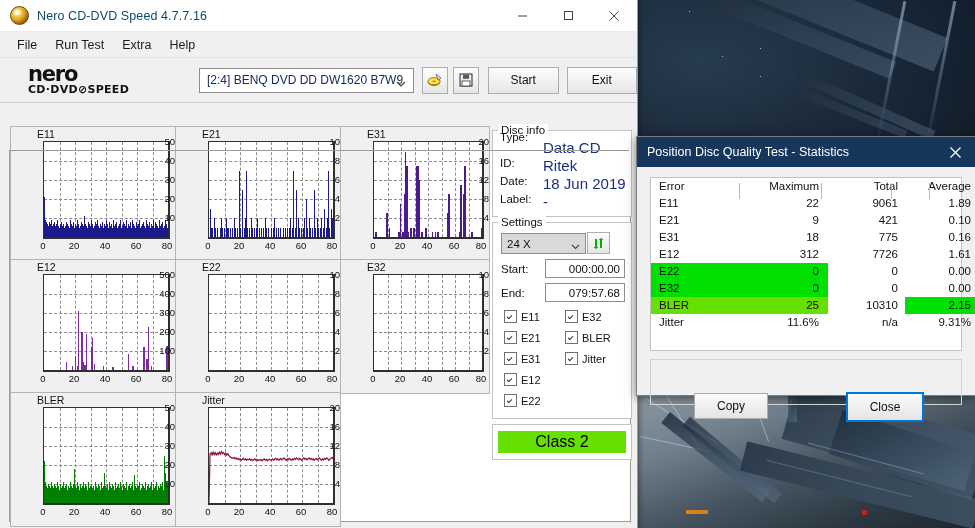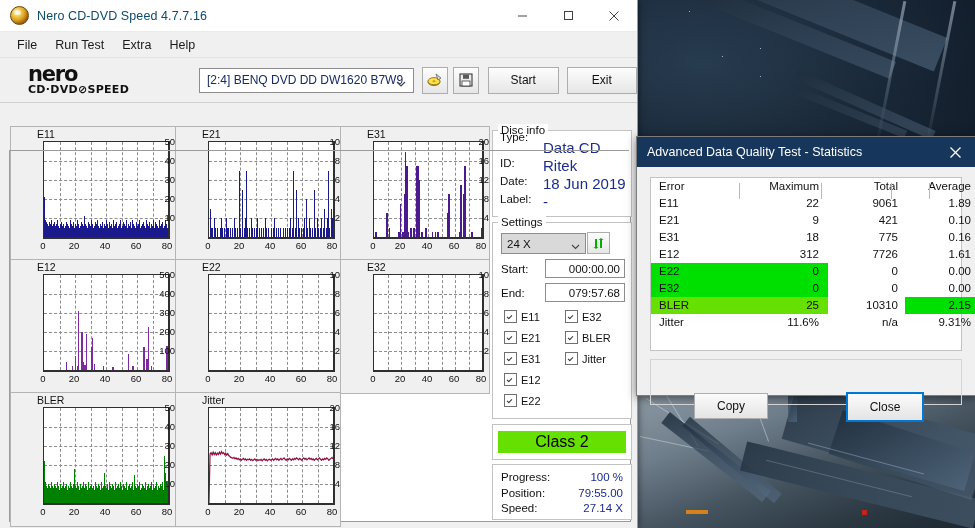--- a/index.html
+++ b/index.html
@@ -879,33 +879,25 @@
     <div class="cbrow" style="left:72px;top:129px;">
       <span class="cbox"></span>
       <span>Jitter</span>
       </div>
   </div>
 
   <div id="classbox" style="left:492px;top:424px;width:138px;height:34px;">
     <div id="classchip" style="background: rgb(102, 224, 0);">Class 2</div>
   </div>
 
-  <div class="gbox" style="left:492px;top:464px;width:138px;height:54px;">
-    <div class="statk" style="left:8px;top:6px;">Progress:</div>
-    <div class="statv" style="right:8px;top:6px;">100 %</div>
-    <div class="statk" style="left:8px;top:22px;">Position:</div>
-    <div class="statv" style="right:8px;top:22px;">79:55.00</div>
-    <div class="statk" style="left:8px;top:37px;">Speed:</div>
-    <div class="statv" style="right:8px;top:37px;">27.14 X</div>
-  </div>
 </div>
 
 <div id="dlg">
   <div id="dlg-title">
-    <div id="dlg-title-text">Advanced Data Quality Test - Statistics</div>
+    <div id="dlg-title-text">Position Disc Quality Test - Statistics</div>
     <div id="dlg-close">
       <svg width="13" height="13" viewBox="0 0 13 13">
         <line x1="1.5" y1="1.5" x2="11.5" y2="11.5" stroke="#fff" stroke-width="1.2"></line>
         <line x1="11.5" y1="1.5" x2="1.5" y2="11.5" stroke="#fff" stroke-width="1.2"></line>
       </svg>
     </div>
   </div>
   <div id="dlg-body">
     <div id="stat-frame">
       <div class="vsep" style="left:88px;"></div>

